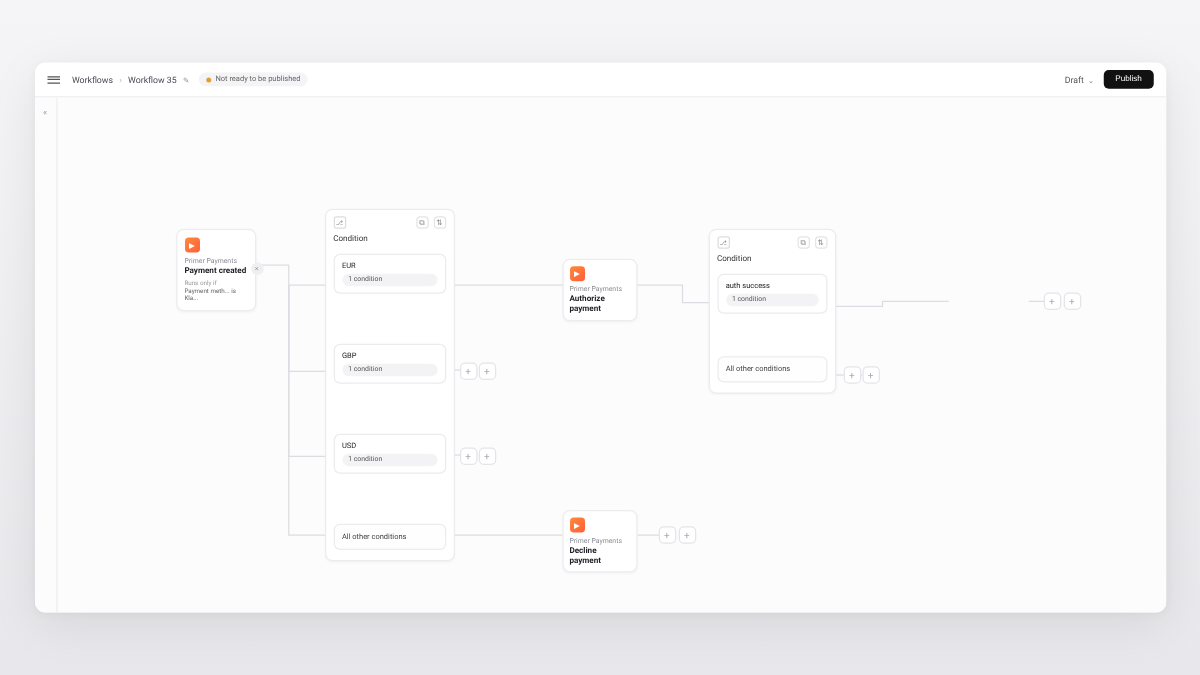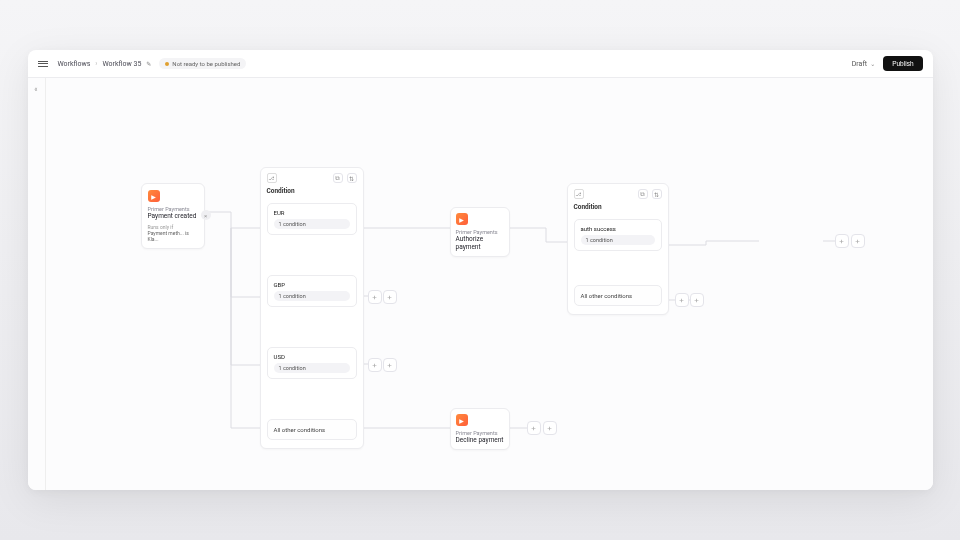--- a/index.html
+++ b/index.html
@@ -59,33 +59,33 @@
   
   .node {
     position:absolute; background:#fff; border:1px solid #ececef; border-radius:6px;
     box-shadow: 0 1px 2px rgba(0,0,0,0.03);
   }
   .node-icon {
     width:12px; height:12px; border-radius:3px; background:linear-gradient(135deg,#ff8a3c,#ff5e3a);
     display:flex; align-items:center; justify-content:center; color:#fff; font-size:6px;
   }
   .node-label-small { font-size:5.5px; color:#8a8a95; }
-  .node-title { font-size:6.5px; color:#1d1d25; font-weight:400; }
+  .node-title { font-size:6.5px; color:#1d1d25; font-weight:700; }
   .pill { background:#f3f3f6; border-radius:6px; font-size:5.5px; color:#555; padding:2px 5px; display:inline-block; }
   .plus-stub { width:14px; height:14px; border:1px solid #e4e4ea; border-radius:4px;
     display:flex; align-items:center; justify-content:center; color:#aaa; font-size:8px; cursor:pointer; background:#fff;
     position:absolute;
   }
   .tiny-btn { width:10px; height:10px; border:1px solid #e4e4ea; border-radius:3px; background:#fff;
     display:flex; align-items:center; justify-content:center; color:#888; font-size:6px; cursor:pointer;}
   .cond-header { display:flex; align-items:center; justify-content:space-between; padding:5px 6px 4px 6px;}
   .cond-header-left { display:flex; align-items:center; gap:4px; }
   .cond-icon { width:10px; height:10px; border:1px solid #ddd; border-radius:2px; display:flex; align-items:center; justify-content:center; font-size:5px; color:#888;}
   .cond-actions { display:flex; gap:4px; }
-  .cond-title { font-size:6.5px; color:#333; padding:0 6px 4px 6px;font-weight:bold; }
+  .cond-title { font-size:6.5px; color:#333; padding:0 6px 4px 6px; }
   .branch {
     border:1px solid #ececef; border-radius:5px; margin:4px 6px; padding:5px 6px;
     display:flex; flex-direction:column; gap:3px; background:#fff;
   }
   .branch-name { font-size:6px; color:#222; }
   .else-branch {
     border:1px solid #ececef; border-radius:5px; margin:4px 6px 6px 6px; padding:6px;
     font-size:6px; color:#444; background:#fefefe;
   }
 

